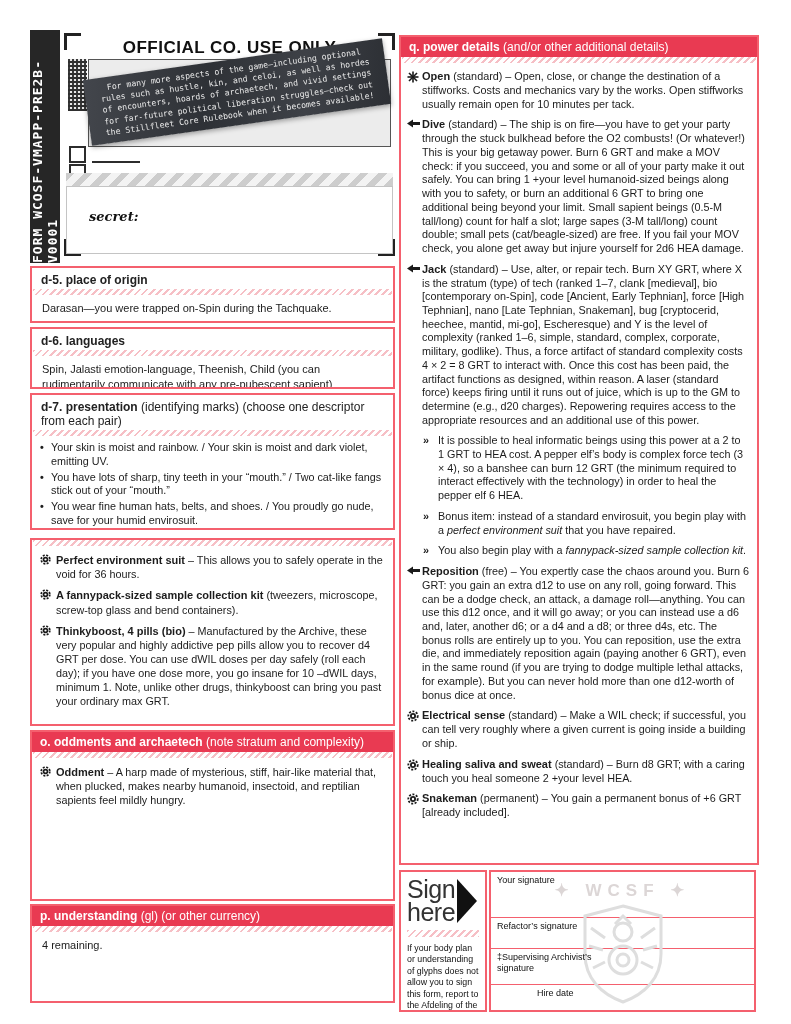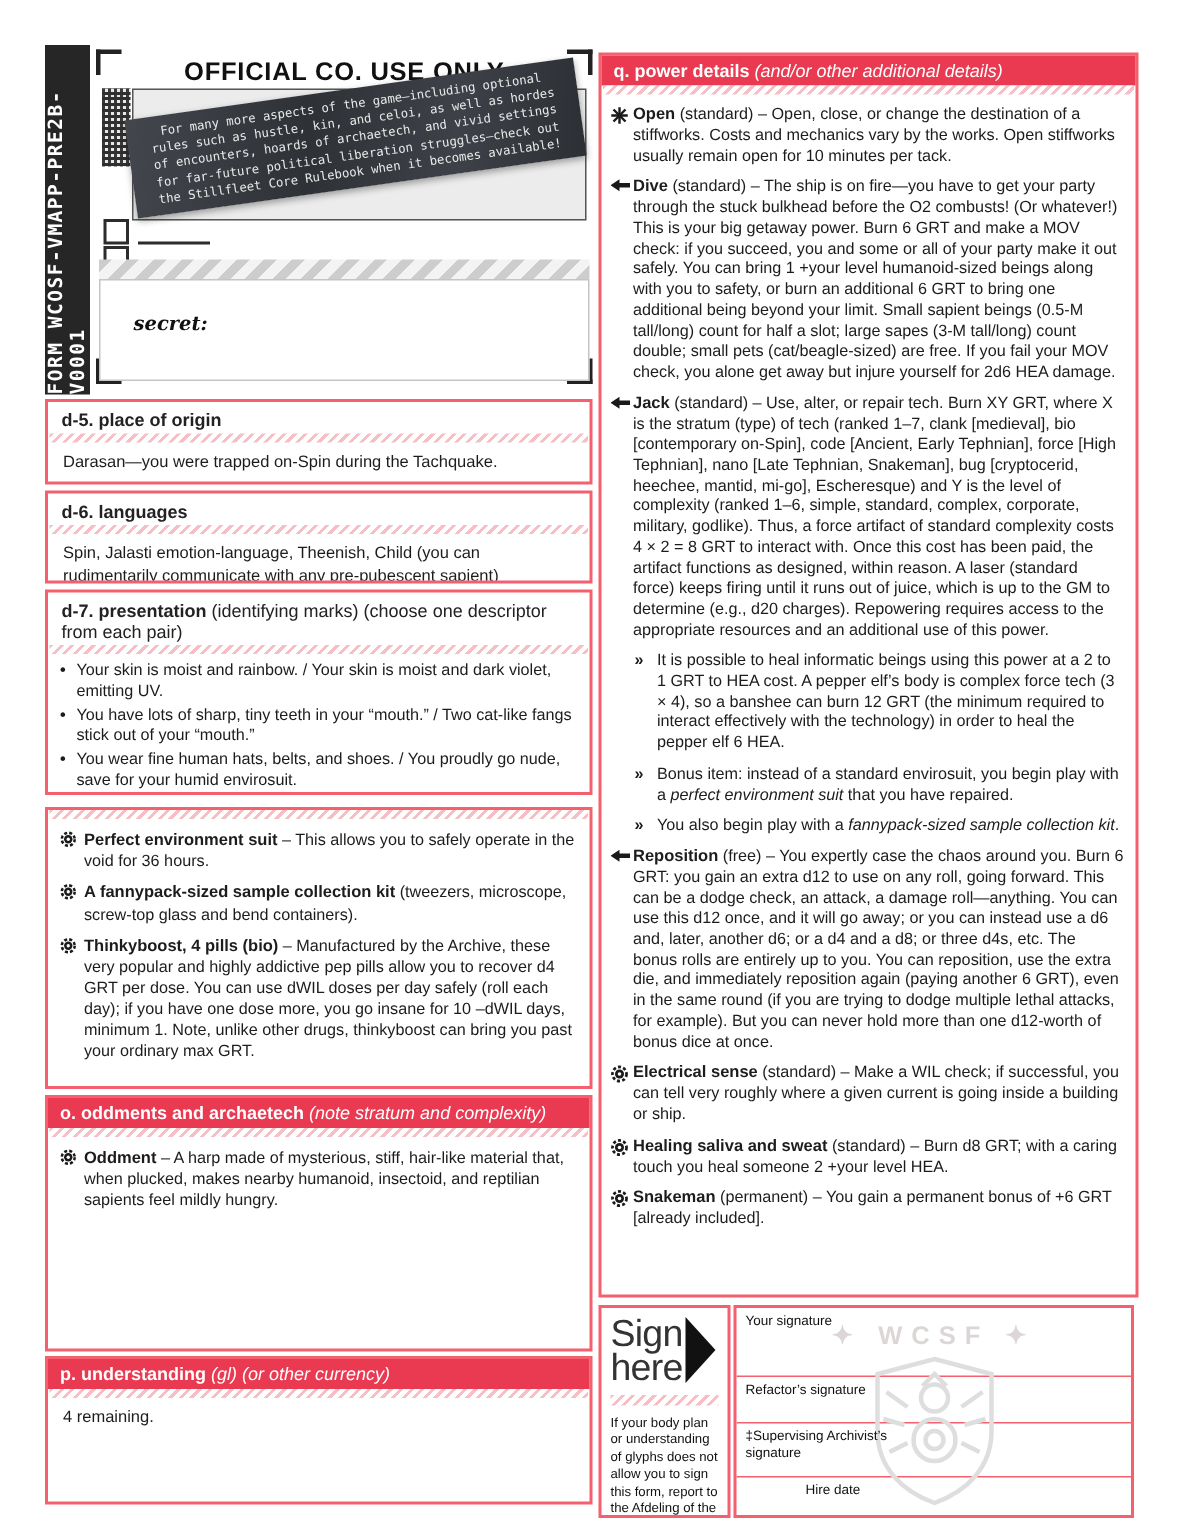--- a/index.html
+++ b/index.html
@@ -40,42 +40,42 @@
         font-weight:bold;font-style:italic;font-size:13px;color:#111;}
   .secret-value{position:absolute;left:70px;right:8px;top:14px;text-align:center;
         font-family:"DejaVu Serif",serif;font-style:italic;font-size:13.5px;line-height:1.5;color:#222;}
 
   
   .box{position:absolute;background:#fff;border:2px solid #f4606e;box-sizing:border-box;overflow:hidden;}
   .whitehead{font-weight:bold;font-size:12px;color:#222;padding:5px 9px 2px;}
   .whitehead .sub{font-weight:normal;}
   .redhead{background:#e93a52;color:#fff;font-size:12px;font-weight:bold;padding:4px 9px 3px;
            margin:-1px -1px 0 -1px;}
-  .redhead .sub{font-weight:normal;font-style:italic;}
+  .redhead .sub{font-weight:normal;}
   .hatch-pink{height:6px;background:repeating-linear-gradient(135deg,#f6bfc5 0 2px,#fff 2px 5px);margin:0 1px;}
   .body-text{font-size:11px;color:#1c1c1c;padding:6px 10px 4px;line-height:1.32;}
 
   
   .dot-item{display:flex;font-size:10.8px;line-height:1.28;margin:1px 10px 2px 8px;}
   .dot-item .marker{width:11px;flex:none;font-weight:bold;}
   
   .gear-item{display:flex;font-size:10.8px;line-height:1.3;margin:7px 10px 0 8px;}
   .gear-item .icn{width:16px;flex:none;padding-top:1px;}
   .gear-item b{font-size:11px;}
   
   .pow-item{display:flex;font-size:10.8px;line-height:1.27;margin:7px 8px 0 6px;}
   .pow-item .icn{width:15px;flex:none;padding-top:1px;}
   .pow-item b{font-size:11px;}
   .note-item{display:flex;font-size:10.8px;line-height:1.27;margin:7px 8px 0 22px;}
   .note-item .marker{width:15px;flex:none;font-weight:bold;}
   .note-item i, .pow-item i{font-family:"Liberation Sans",sans-serif;}
 
   
   .sign-left{left:399px;top:870px;width:88px;height:142px;}
-  .sign-head{display:flex;align-items:flex-start;padding:6px 4px 0 6px;}
+  .sign-head{display:flex;align-items:center;padding:6px 4px 0 6px;}
   .sign-words{font-size:25px;line-height:.92;color:#333;letter-spacing:-.5px;}
   .arrow-right{width:0;height:0;border-top:22px solid transparent;border-bottom:22px solid transparent;
                border-left:20px solid #111;margin-left:2px;}
   .sign-hatch{height:7px;margin:6px 6px 4px;background:repeating-linear-gradient(135deg,#f6bfc5 0 2px,#fff 2px 5px);}
   .sign-note{font-size:8.8px;line-height:1.3;padding:2px 6px;color:#111;}
 
   .sign-right{left:489px;top:870px;width:267px;height:142px;}
   .sig-row{position:relative;border-bottom:1.5px solid #f4606e;box-sizing:border-box;}
   .sig-row:last-child{border-bottom:none;}
   .sig-label{position:relative;z-index:2;font-size:9px;padding:3px 0 0 6px;color:#111;line-height:1.2;width:120px;}

